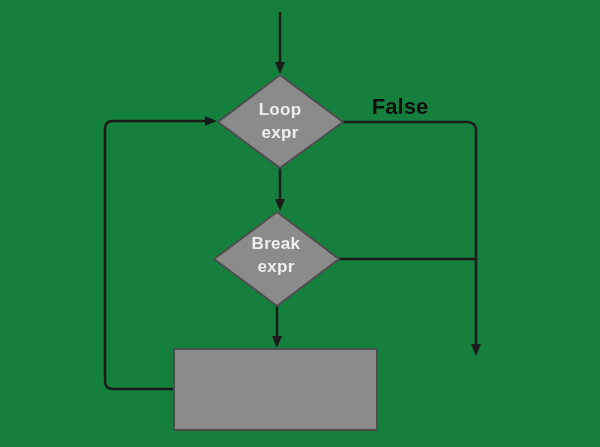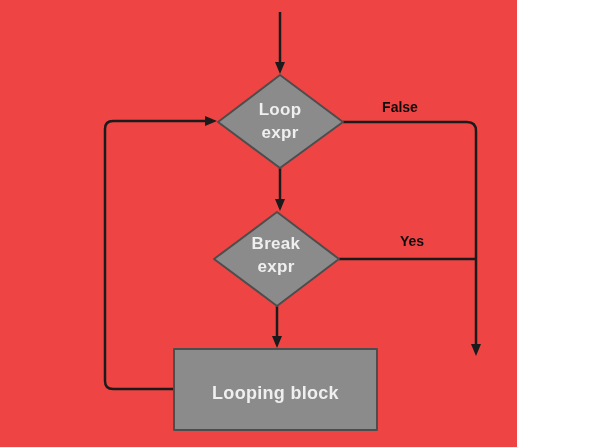--- a/index.html
+++ b/index.html
@@ -3,23 +3,23 @@
 <meta charset="utf-8">
 <style>
   html, body {
     margin: 0;
     padding: 0;
     background: #ffffff;
     font-family: "Liberation Sans", "DejaVu Sans", sans-serif;
   }
   .stage {
     position: relative;
-    width: 517px;
+    width: 600px;
     height: 447px;
-    background: #ef4444;
+    background: #15803d;
     overflow: hidden;
   }
   .stage svg {
     position: absolute;
     left: 0;
     top: 0;
   }
   .edge-line {
     fill: none;
     stroke: #1b1b1b;
@@ -41,21 +41,21 @@
     line-height: 23px;
     white-space: pre-line;
     letter-spacing: 0.3px;
     pointer-events: none;
   }
   .edge-label {
     position: absolute;
     width: 110px;
     text-align: center;
     color: #0d0d0d;
-    font-size: 14px;
+    font-size: 22px;
     font-weight: 700;
     line-height: 24px;
     pointer-events: none;
   }
 </style>
 </head>
 <body>
 
 <div class="stage">
 
@@ -84,21 +84,19 @@
 
     <rect class="shape" x="174" y="349" width="203" height="81"></rect>
   </svg>
 
   <div class="node-label" style="left:220px; top:98px; width:120px;">Loop
 expr</div>
 
   <div class="node-label" style="left:216px; top:232px; width:120px;">Break
 expr</div>
 
-  <div class="node-label" style="left:174px; top:382px; width:203px; font-size:18px;">Looping block</div>
 
   <div class="edge-label" style="left:345px; top:95px;">False</div>
 
 
-  <div class="edge-label" style="left:357px; top:229px;">Yes</div>
 
 
 </div>
 
 </body></html>

